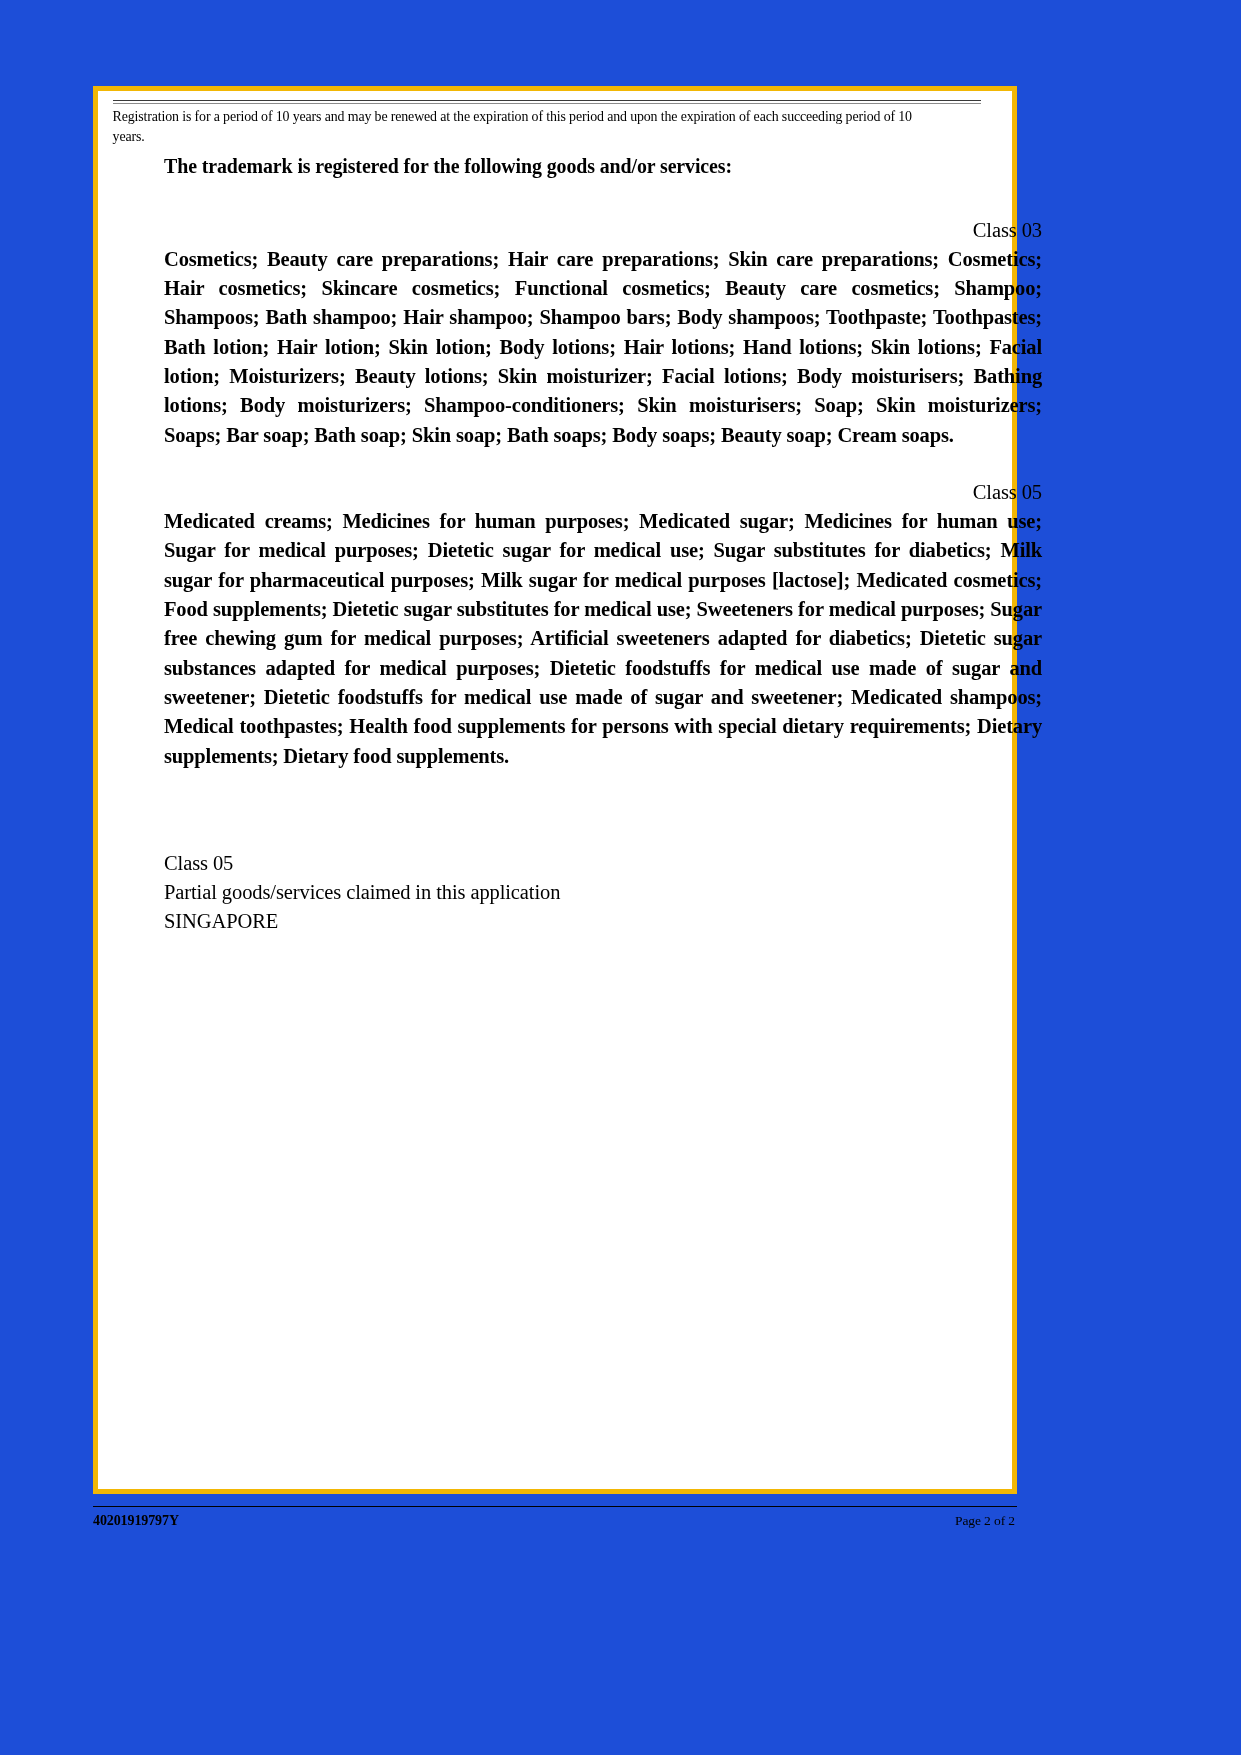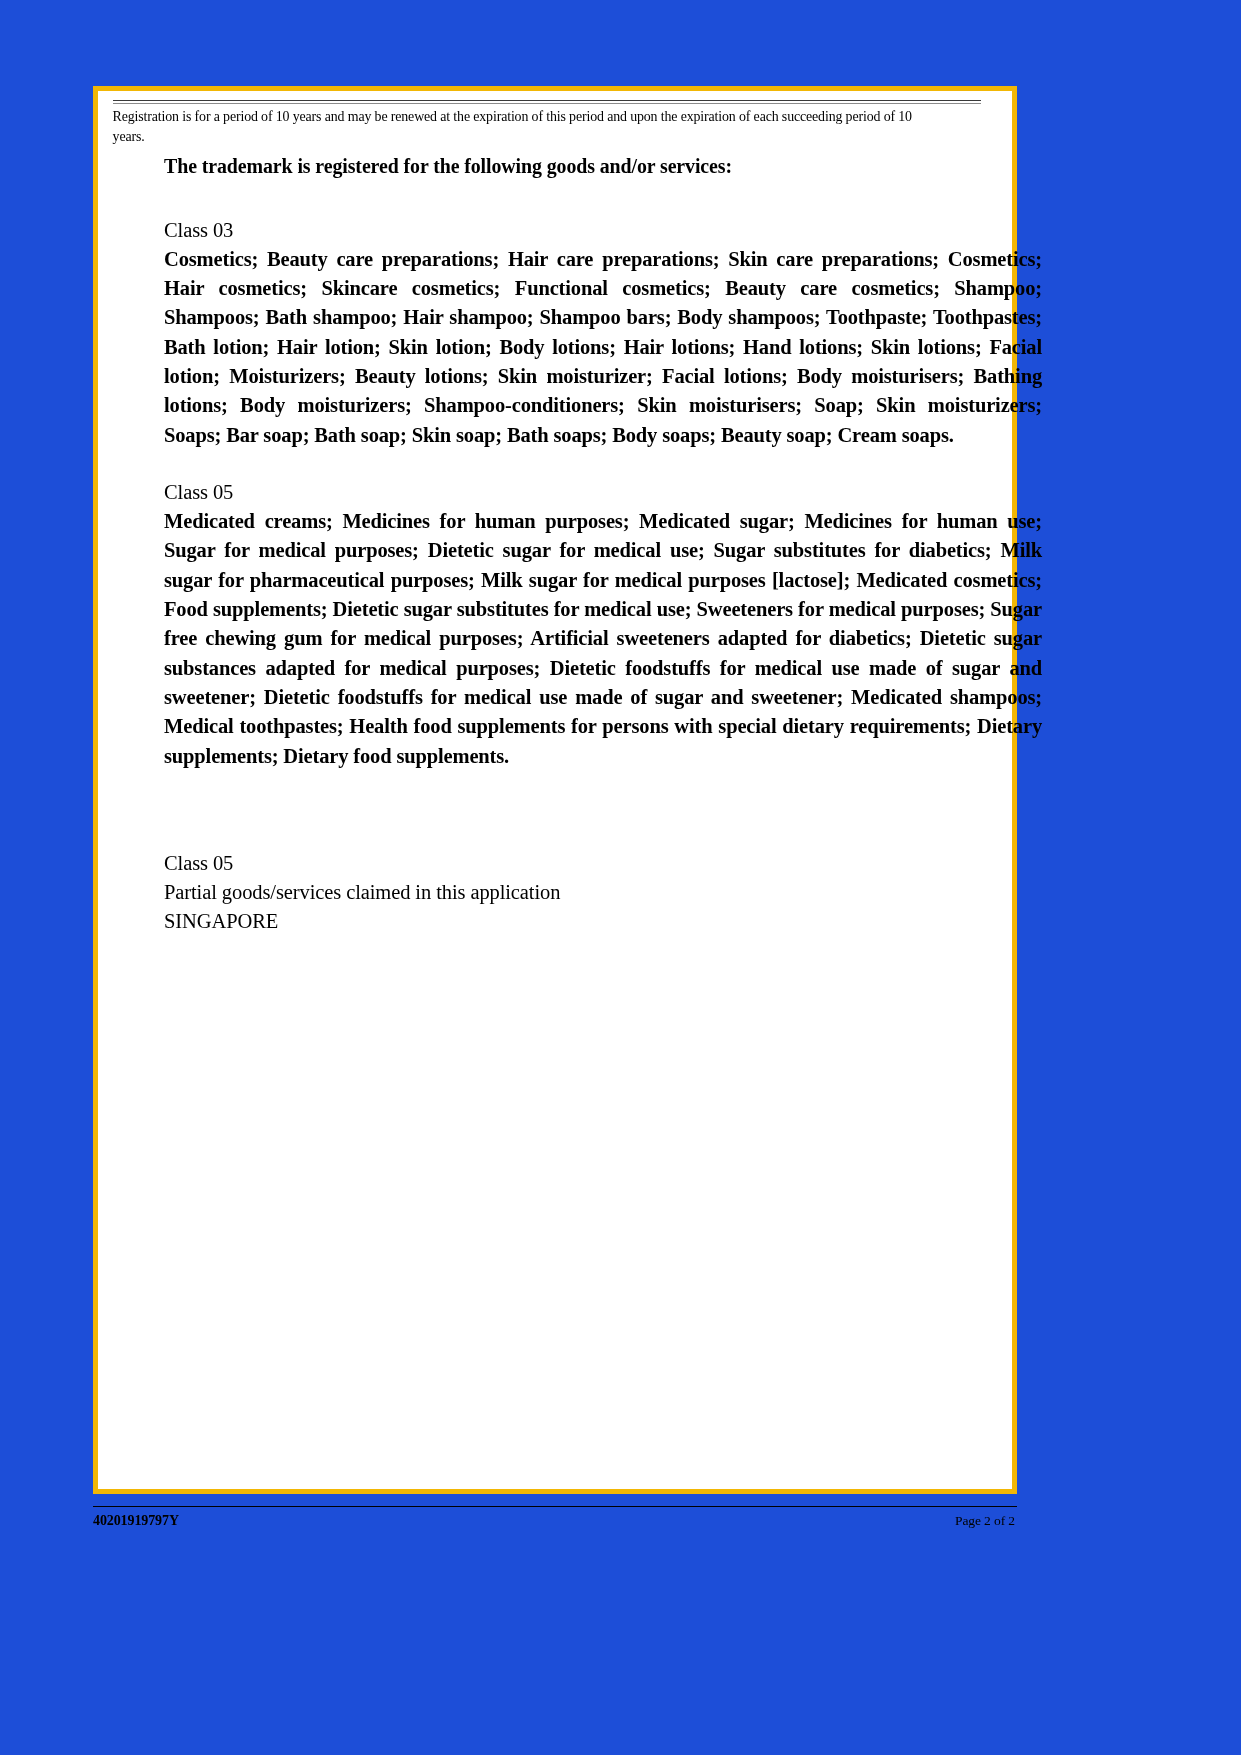--- a/index.html
+++ b/index.html
@@ -97,20 +97,21 @@
   .gap-lg { height: 37px; }
   .gap-md { height: 28px; }
   .gap-sm { height: 22px; }
   .gap-xl { height: 56px; }
 
   .class-label {
     font-size: 20.5px;
     line-height: 1.42;
     margin: 0;
     letter-spacing: -0.1px;
+    text-align: right;
   }
 
   p.goods {
     margin: 0;
     font-size: 20.5px;
     line-height: 1.43;
     text-align: justify;
     text-justify: inter-word;
     letter-spacing: -0.15px;
     word-spacing: 0px;

